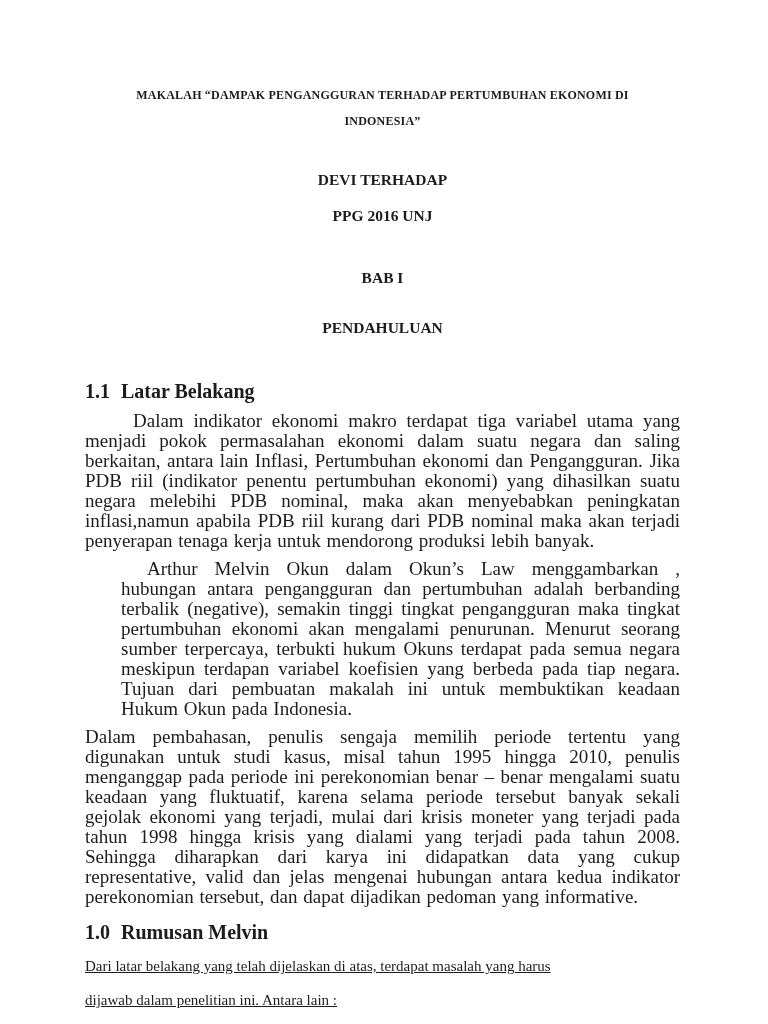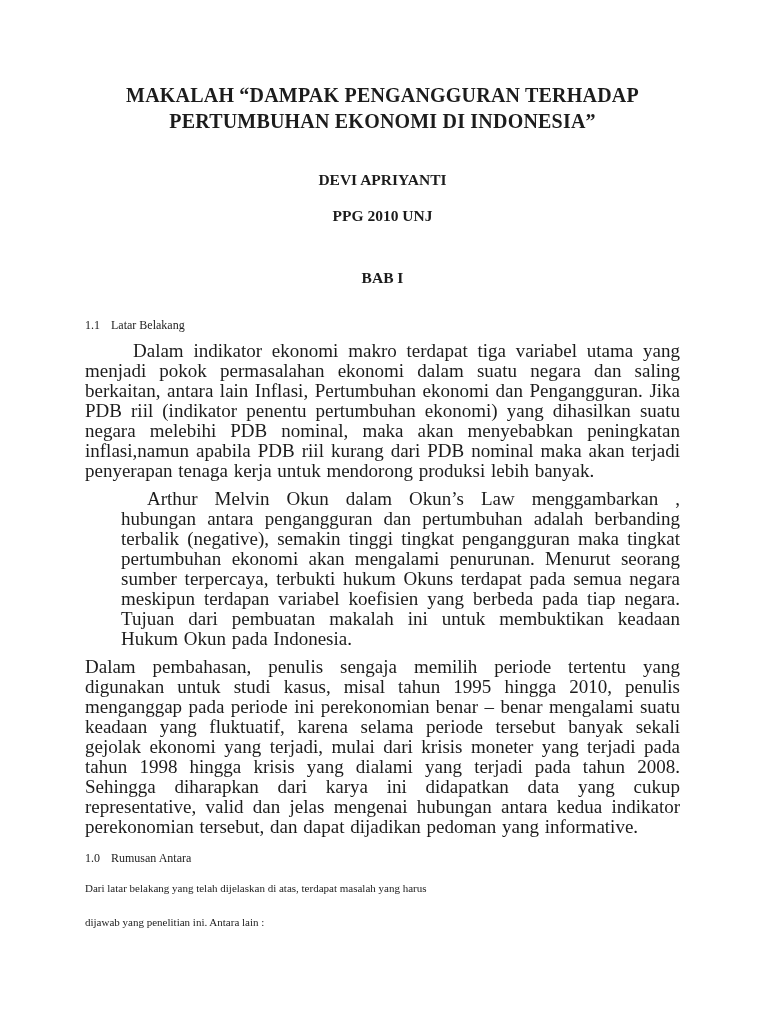--- a/index.html
+++ b/index.html
@@ -9,86 +9,88 @@
     overflow: hidden;
     font-family: "Liberation Serif", "DejaVu Serif", serif;
     color: #1c1c1c;
   }
   .page {
     width: 768px; height: 1024px;
     background: #ffffff;
     padding: 82px 88px 40px 85px;
   }
   .doc-title {
-    font-size: 20px;
+    font-size: 12px;
     font-weight: bold;
     text-align: center;
     line-height: 26px;
     max-width: 560px;
     margin: 0 auto 36px auto;
     letter-spacing: 0.2px;
     font-family: Liberation Serif, serif;
   }
   .center-bold {
     font-size: 15.5px;
     font-weight: bold;
     text-align: center;
     line-height: 20px;
   }
   .author-name   { margin-bottom: 16px; }
   .program-name  { margin-bottom: 42px; }
   .chapter-num   { margin-bottom: 30px; }
   .chapter-title { margin-bottom: 42px; }
   .sec-heading {
-    font-size: 12px;
-    font-weight: normal;
+    font-size: 20px;
+    font-weight: bold;
     margin-bottom: 8px;
   }
   .sec-heading .sec-num { margin-right: 11px; }
   .sec-heading-2 { margin-top: 14px; margin-bottom: 12px; }
   .body-para {
     font-size: 19px;
     line-height: 20px;
     text-align: justify;
     margin-bottom: 8px;
     word-spacing: 1px;
   }
   .p-indent-lg { text-indent: 48px; }
   .p-indent-sm { text-indent: 26px; margin-left: 36px; }
   .rm-line {
-    font-size: 11px;
+    font-size: 15px;
     line-height: 20px;
     margin-bottom: 14px;
+    text-decoration: underline;
   }
 </style>
 </head>
 <body>
 
 <div class="page">
 
   <h1 class="doc-title">MAKALAH “DAMPAK PENGANGGURAN TERHADAP PERTUMBUHAN EKONOMI DI INDONESIA”</h1>
 
-  <p class="center-bold author-name">DEVI APRIYANTI</p>
+  <p class="center-bold author-name">DEVI TERHADAP</p>
 
-  <p class="center-bold program-name">PPG 2010 UNJ</p>
+  <p class="center-bold program-name">PPG 2016 UNJ</p>
 
   <p class="center-bold chapter-num">BAB I</p>
 
+  <p class="center-bold chapter-title">PENDAHULUAN</p>
 
   <h2 class="sec-heading">
     <span class="sec-num">1.1</span><span>Latar Belakang</span>
   </h2>
 
   <p class="body-para p-indent-lg">Dalam indikator ekonomi makro terdapat tiga variabel utama yang menjadi pokok permasalahan ekonomi dalam suatu negara dan saling berkaitan, antara lain Inflasi, Pertumbuhan ekonomi dan Pengangguran.  Jika PDB riil (indikator penentu pertumbuhan ekonomi) yang dihasilkan suatu negara melebihi PDB nominal, maka akan menyebabkan peningkatan inflasi,namun apabila PDB riil kurang dari PDB nominal maka akan terjadi penyerapan tenaga kerja untuk mendorong produksi lebih banyak.</p>
 
   <p class="body-para p-indent-sm">Arthur Melvin Okun dalam Okun’s Law menggambarkan , hubungan antara pengangguran dan pertumbuhan adalah berbanding terbalik (negative), semakin tinggi tingkat pengangguran maka tingkat pertumbuhan ekonomi akan mengalami penurunan. Menurut seorang sumber terpercaya, terbukti hukum Okuns terdapat pada semua negara meskipun terdapan variabel koefisien yang berbeda pada tiap negara. Tujuan dari pembuatan makalah ini untuk membuktikan keadaan Hukum Okun pada Indonesia.</p>
 
   <p class="body-para">Dalam pembahasan, penulis sengaja memilih periode tertentu yang digunakan untuk studi kasus, misal tahun 1995 hingga 2010, penulis menganggap pada periode ini perekonomian benar – benar mengalami suatu keadaan yang fluktuatif, karena selama periode tersebut banyak sekali gejolak ekonomi yang terjadi, mulai dari krisis moneter yang terjadi pada tahun 1998 hingga krisis yang dialami yang terjadi pada tahun 2008. Sehingga diharapkan dari karya ini didapatkan data yang cukup representative, valid dan jelas mengenai hubungan antara kedua indikator perekonomian tersebut, dan dapat dijadikan pedoman yang informative.</p>
 
   <h2 class="sec-heading sec-heading-2">
-    <span class="sec-num">1.0</span><span>Rumusan Antara</span>
+    <span class="sec-num">1.0</span><span>Rumusan Melvin</span>
   </h2>
 
   <p class="rm-line">Dari latar belakang yang telah dijelaskan di atas, terdapat masalah yang harus</p>
 
-  <p class="rm-line">dijawab yang penelitian ini. Antara lain :</p>
+  <p class="rm-line">dijawab dalam penelitian ini. Antara lain :</p>
 
 </div>
 
 </body></html>

